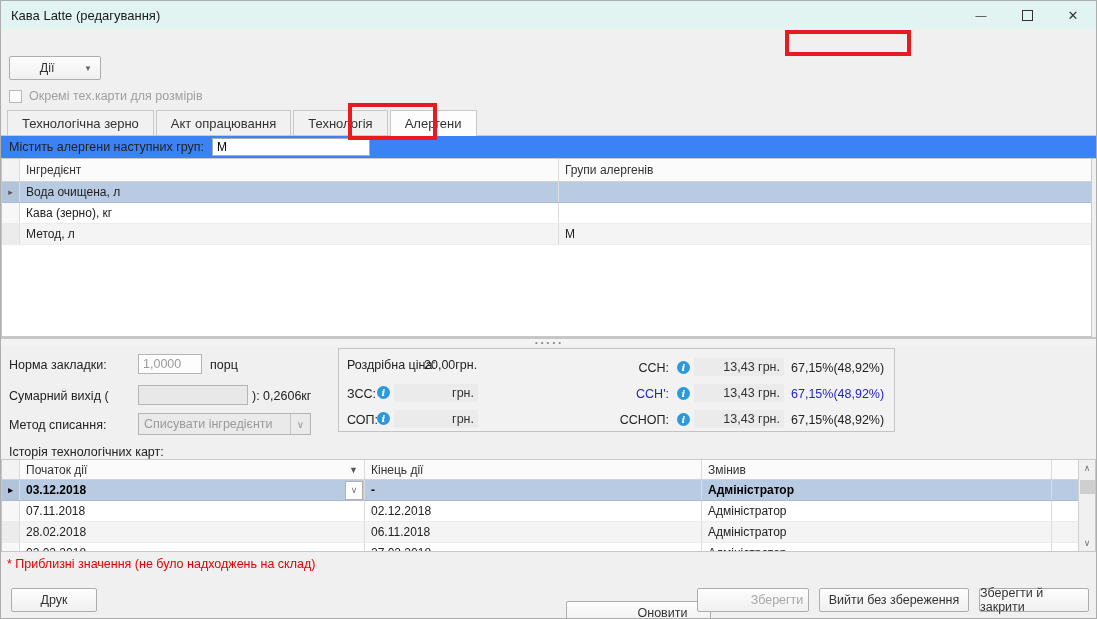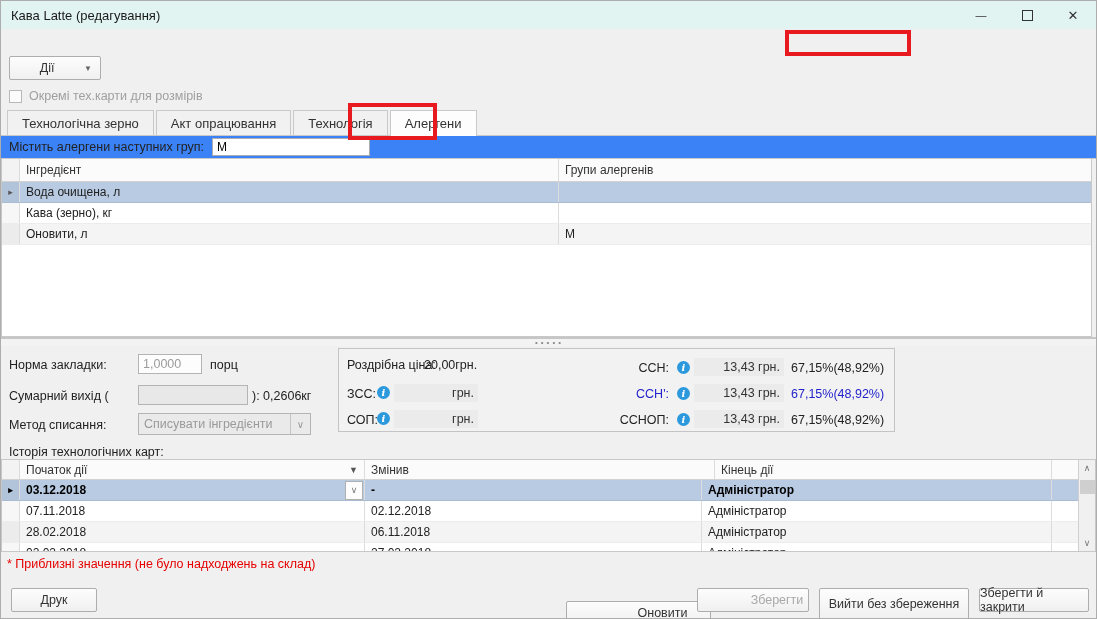--- a/index.html
+++ b/index.html
@@ -161,21 +161,21 @@
       <div class="cell" style="width:539px;">Вода очищена, л</div>
       <div class="cell last" style="flex:1;"></div>
     </div>
     <div class="g-row ing-row">
       <div class="cell marker"></div>
       <div class="cell" style="width:539px;">Кава (зерно), кг</div>
       <div class="cell last" style="flex:1;"></div>
     </div>
     <div class="g-row ing-row alt">
       <div class="cell marker"></div>
-      <div class="cell" style="width:539px;">Оновити, л</div>
+      <div class="cell" style="width:539px;">Метод, л</div>
       <div class="cell last" style="flex:1;">М</div>
     </div>
   </div>
 
   <div class="splitter abs">
     <span>•••••</span>
   </div>
 
   <div class="flabel" style="left:8px; top:357px;">Норма закладки:</div>
   <input class="tinput" style="left: 137px; top: 353px; width: 64px; height: 20px;" value="1,0000">
@@ -222,22 +222,22 @@
   <div class="flabel" style="left:8px; top:444px;">Історія технологічних карт:</div>
 
   <div class="grid abs" style="left:0; top:458px; width:1095px; height:93px; border-top:1px solid #c8c8c8; display:flex;">
     <div style="width:1076px;">
       <div class="g-head h-head">
         <div class="cell marker"></div>
         <div class="cell" style="width:345px;">
           <span>Початок дії</span>
           <span class="sorticon">▼</span>
         </div>
+        <div class="cell" style="width:337px;">Кінець дії</div>
         <div class="cell" style="width:350px;">Змінив</div>
-        <div class="cell" style="width:337px;">Кінець дії</div>
         <div class="cell last" style="flex:1;"></div>
       </div>
       <div class="g-row h-row sel">
         <div class="cell marker">▸</div>
         <div class="cell" style="width:345px; padding-right:1px;">
           <span>03.12.2018</span>
           <span class="combo">
               <span>∨</span>
             </span>
         </div>
@@ -272,19 +272,19 @@
       <div class="vthumb" style="top:20px; height:14px;"></div>
       <span class="varrow" style="bottom:0;">∨</span>
     </div>
   </div>
 
   <div class="note" style="left:6px; top:556px;">* Приблизні значення (не було надходжень на склад)</div>
 
   <div class="btn abs" style="left:10px; top:587px; width:86px; height:24px;">Друк</div>
   <div class="btn abs" style="left:565px; top:600px; width:145px; height:24px;padding-left:48px;">Оновити</div>
   <div class="btn abs disabled" style="left:696px; top:587px; width:112px; height:24px;">Зберегти</div>
-  <div class="btn abs" style="left:818px; top:587px; width:150px; height:32px;">Вийти без збереження</div>
+  <div class="btn abs" style="left:818px; top:587px; width:150px; height:24px;">Вийти без збереження</div>
   <div class="btn abs" style="left:978px; top:587px; width:110px; height:24px;">Зберегти й закрити</div>
 
   <div class="redbox" style="left:784px; top:29px; width:126px; height:26px;"></div>
   <div class="redbox" style="left:347px; top:102px; width:89px; height:37px;"></div>
 
 </div>
 
 </body></html>

